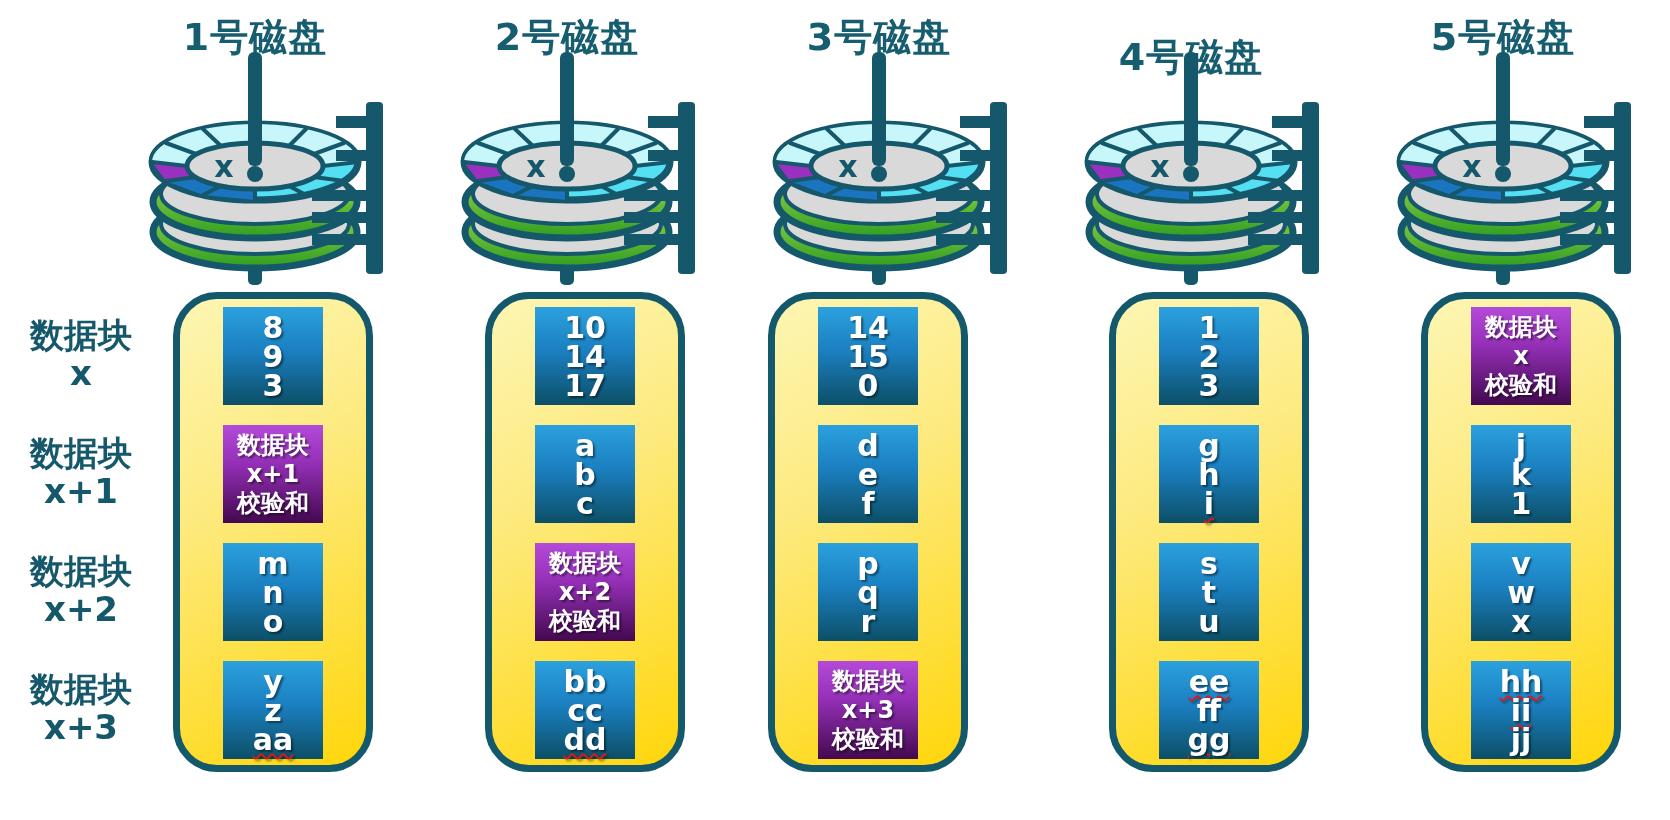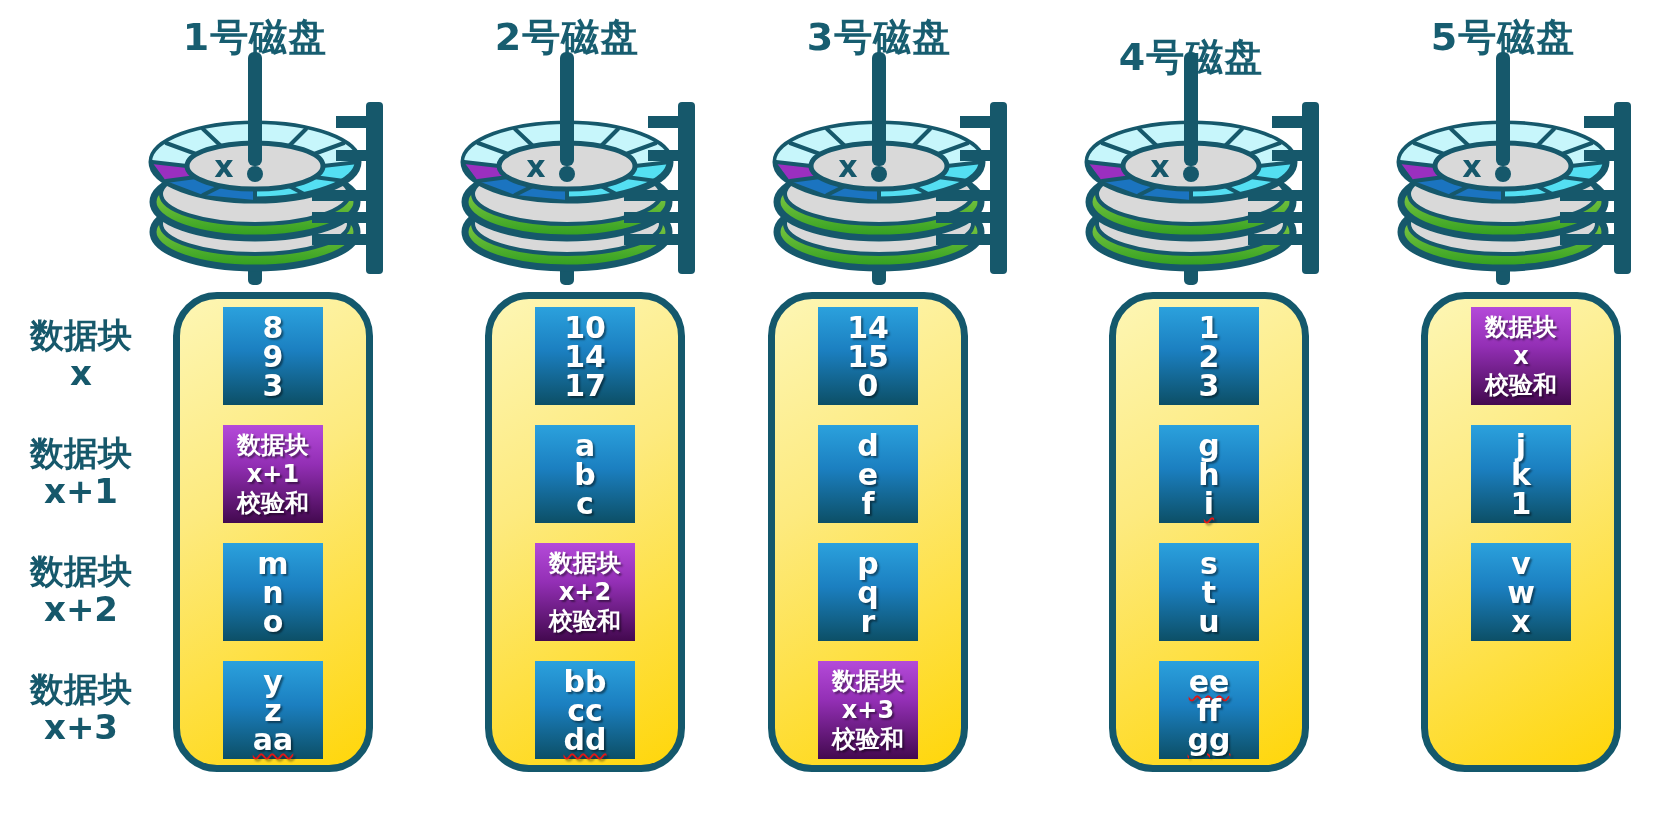--- a/index.html
+++ b/index.html
@@ -228,14 +228,19 @@
       <div class="block data" style="top: 126px;">
         <div class="ln">j</div>
         <div class="ln">k</div>
         <div class="ln">1</div>
       </div>
       <div class="block data" style="top: 244px;">
         <div class="ln">v</div>
         <div class="ln">w</div>
         <div class="ln">x</div>
       </div>
+      <div class="block data" style="top: 362px;">
+        <div class="ln sq">hh</div>
+        <div class="ln sq">ii</div>
+        <div class="ln sq">jj</div>
+      </div>
     </div>
   </div>
 
 </body></html>

